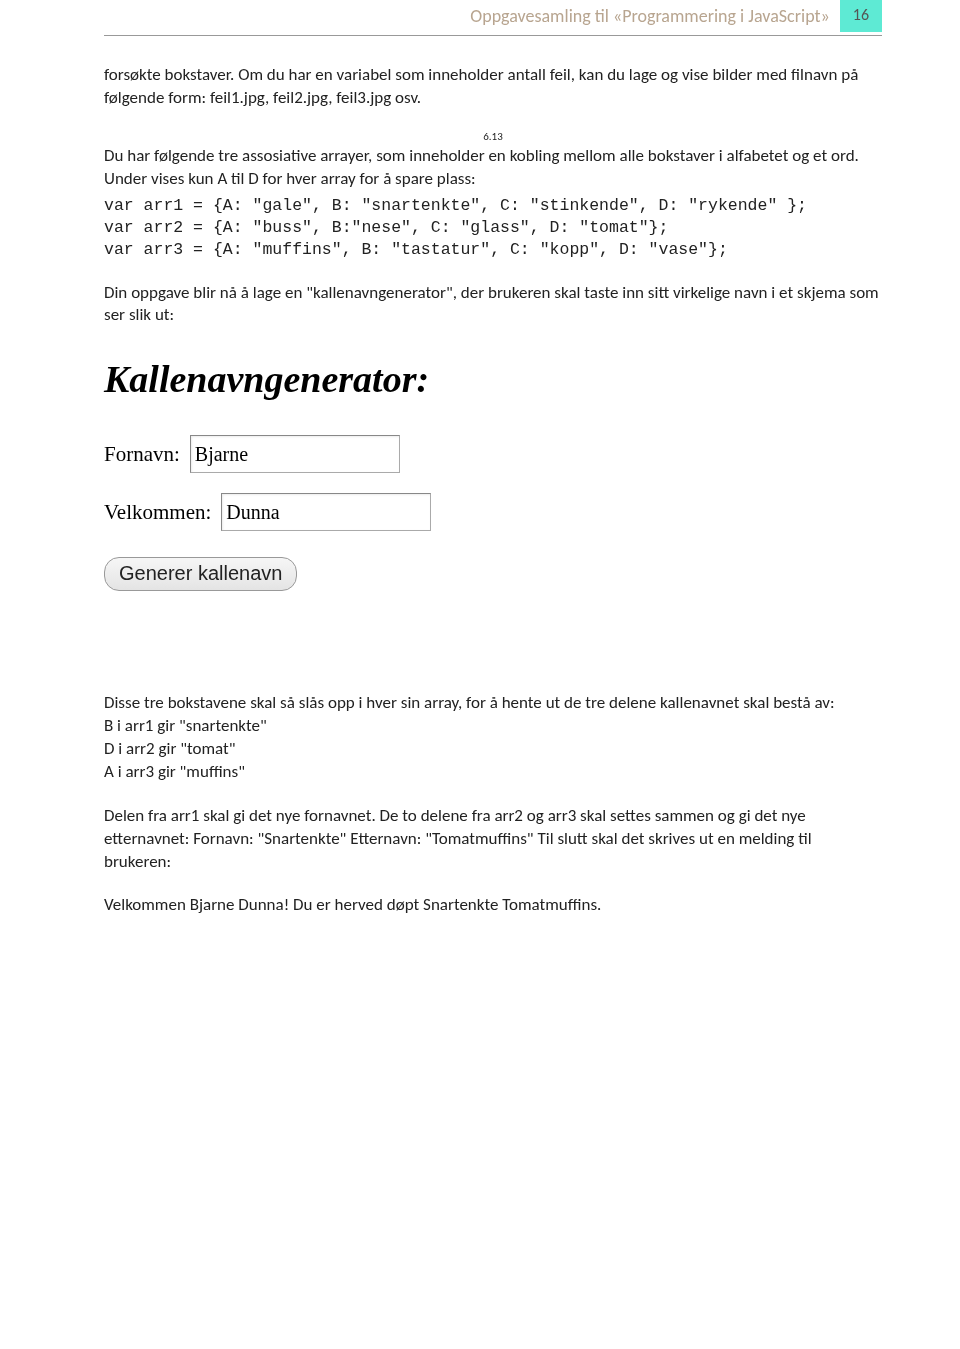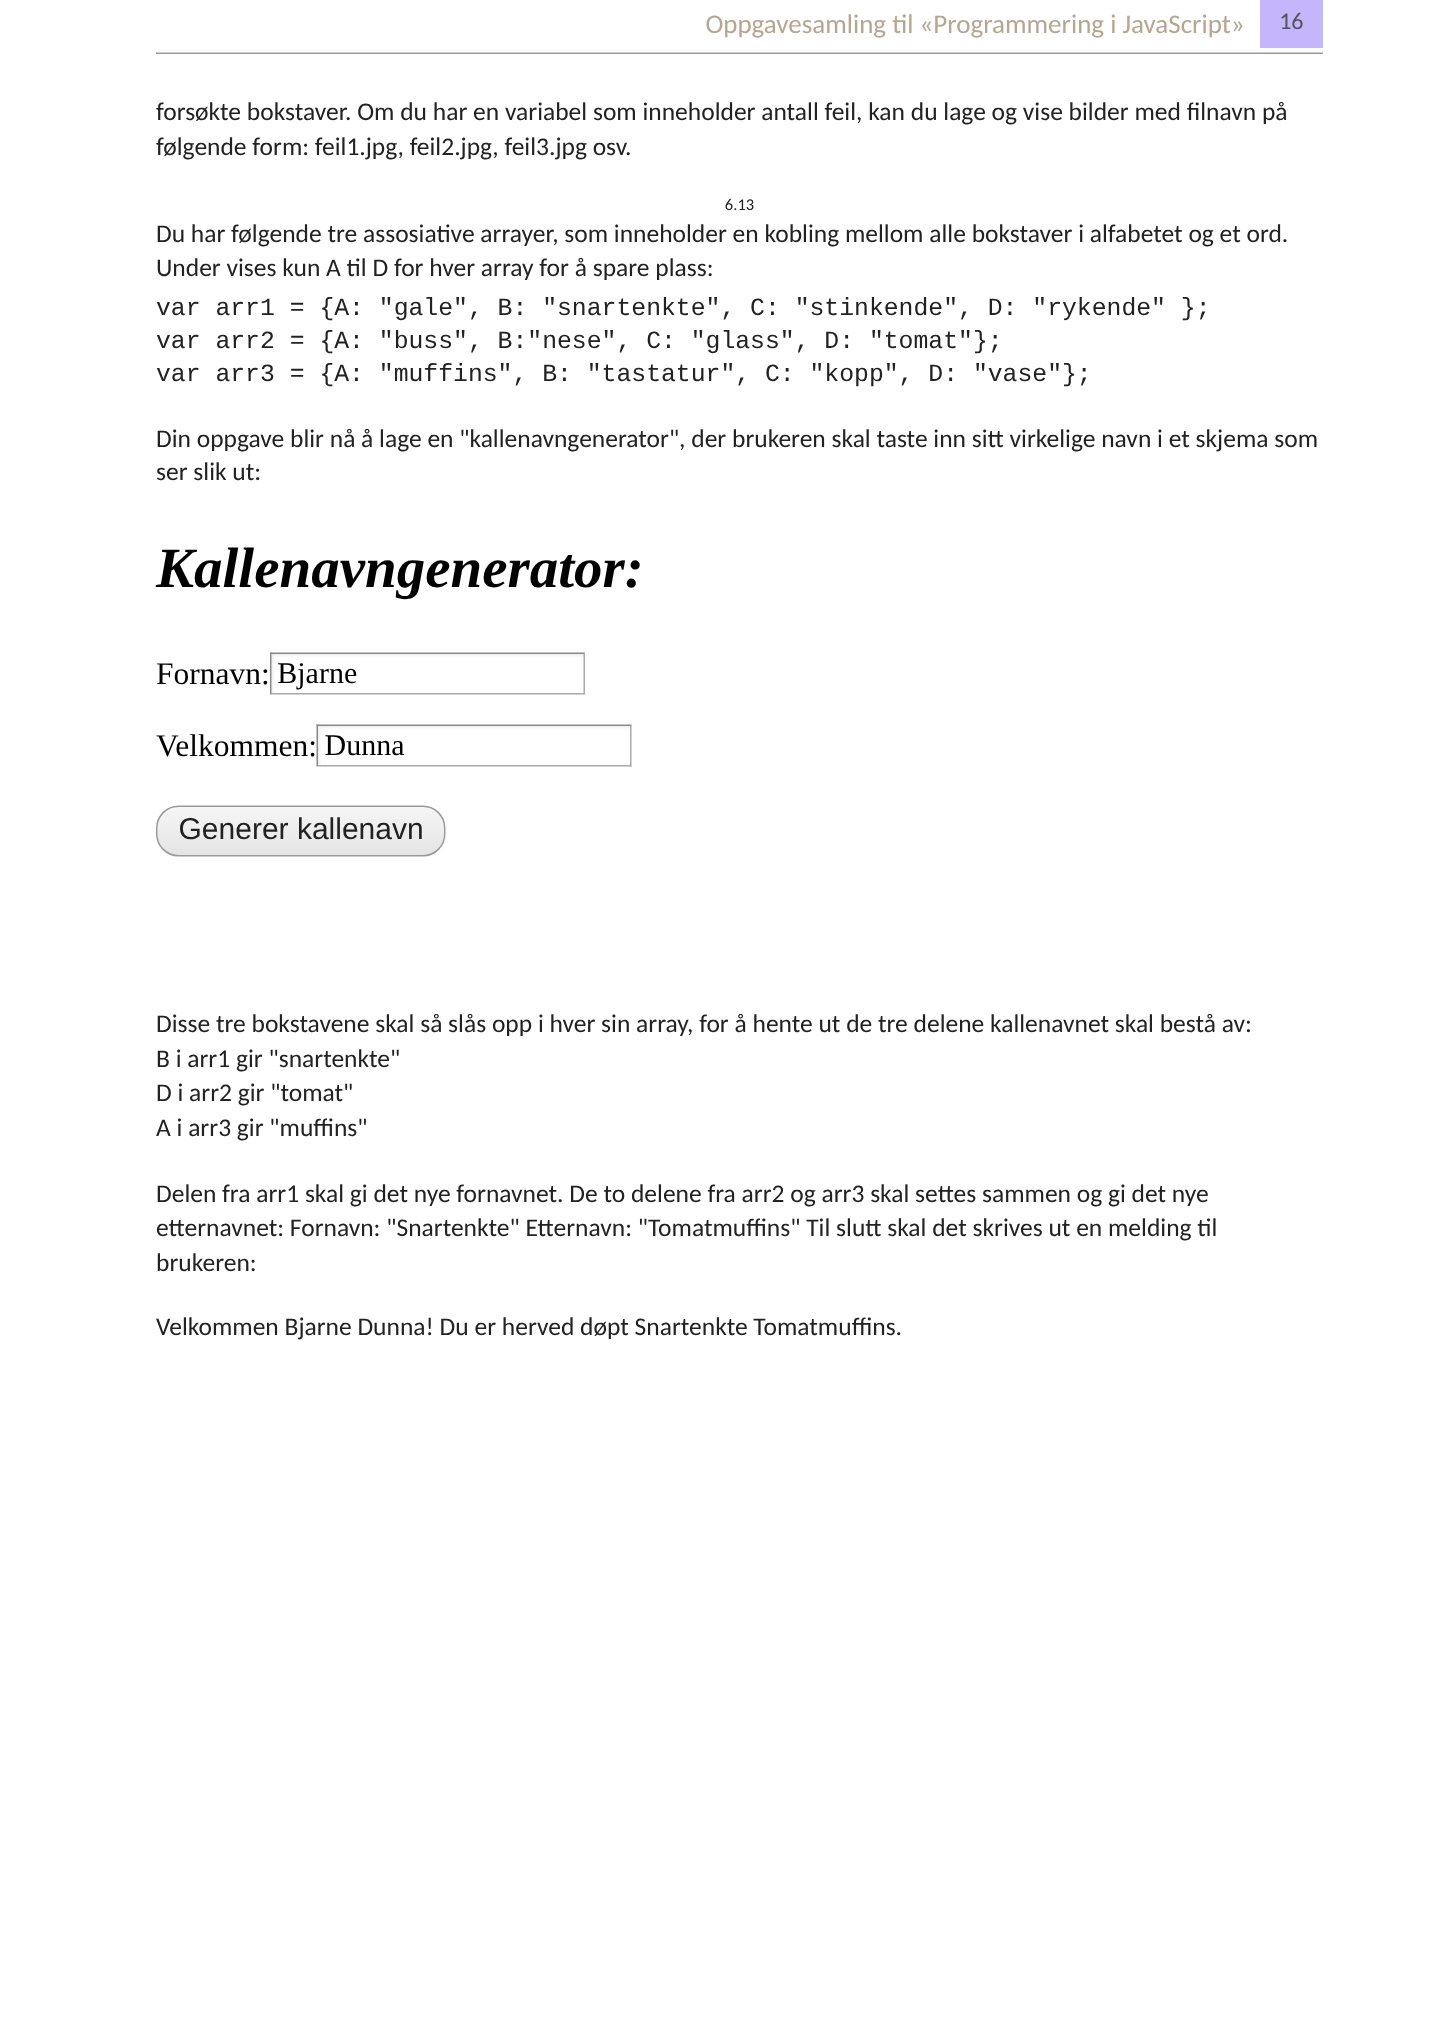--- a/index.html
+++ b/index.html
@@ -22,21 +22,21 @@
     justify-content: flex-end;
     margin-bottom: 3px;
   }
   .header-title {
     color: #b8a590;
     font-size: 18px;
     padding: 5px 10px 5px 0;
     font-family: Calibri, sans-serif;
   }
   .page-num-box {
-    background: #c4b5fd;
+    background: #5eead4;
     color: #555;
     font-size: 16px;
     padding: 5px 13px;
     min-width: 36px;
     text-align: center;
   }
   .header-rule {
     border: none;
     border-top: 1px solid #999;
     margin: 0 0 28px 0;
@@ -66,31 +66,31 @@
     font-weight: bold;
     font-size: 38px;
     margin: 18px 0 34px 0;
     color: #000;
     font-style: italic;
   }
   .form-row {
     margin-bottom: 20px;
     display: flex;
     align-items: center;
-    gap: 0;
+    gap: 10px;
   }
   .form-label {
     font-family: "Times New Roman", serif;
     font-size: 21px;
     color: #000;
   }
   .form-input {
     font-family: "Times New Roman", serif;
     font-size: 20px;
-    padding: 8px 4px;
+    padding: 18px 4px;
     border: 1px solid #aaa;
     border-top-color: #888;
     border-left-color: #888;
     background: #fff;
     width: 210px;
     height: 28px;
     box-shadow: inset 1px 1px 2px rgba(0,0,0,0.08);
   }
   .form-button {
     font-family: Arial, sans-serif;

